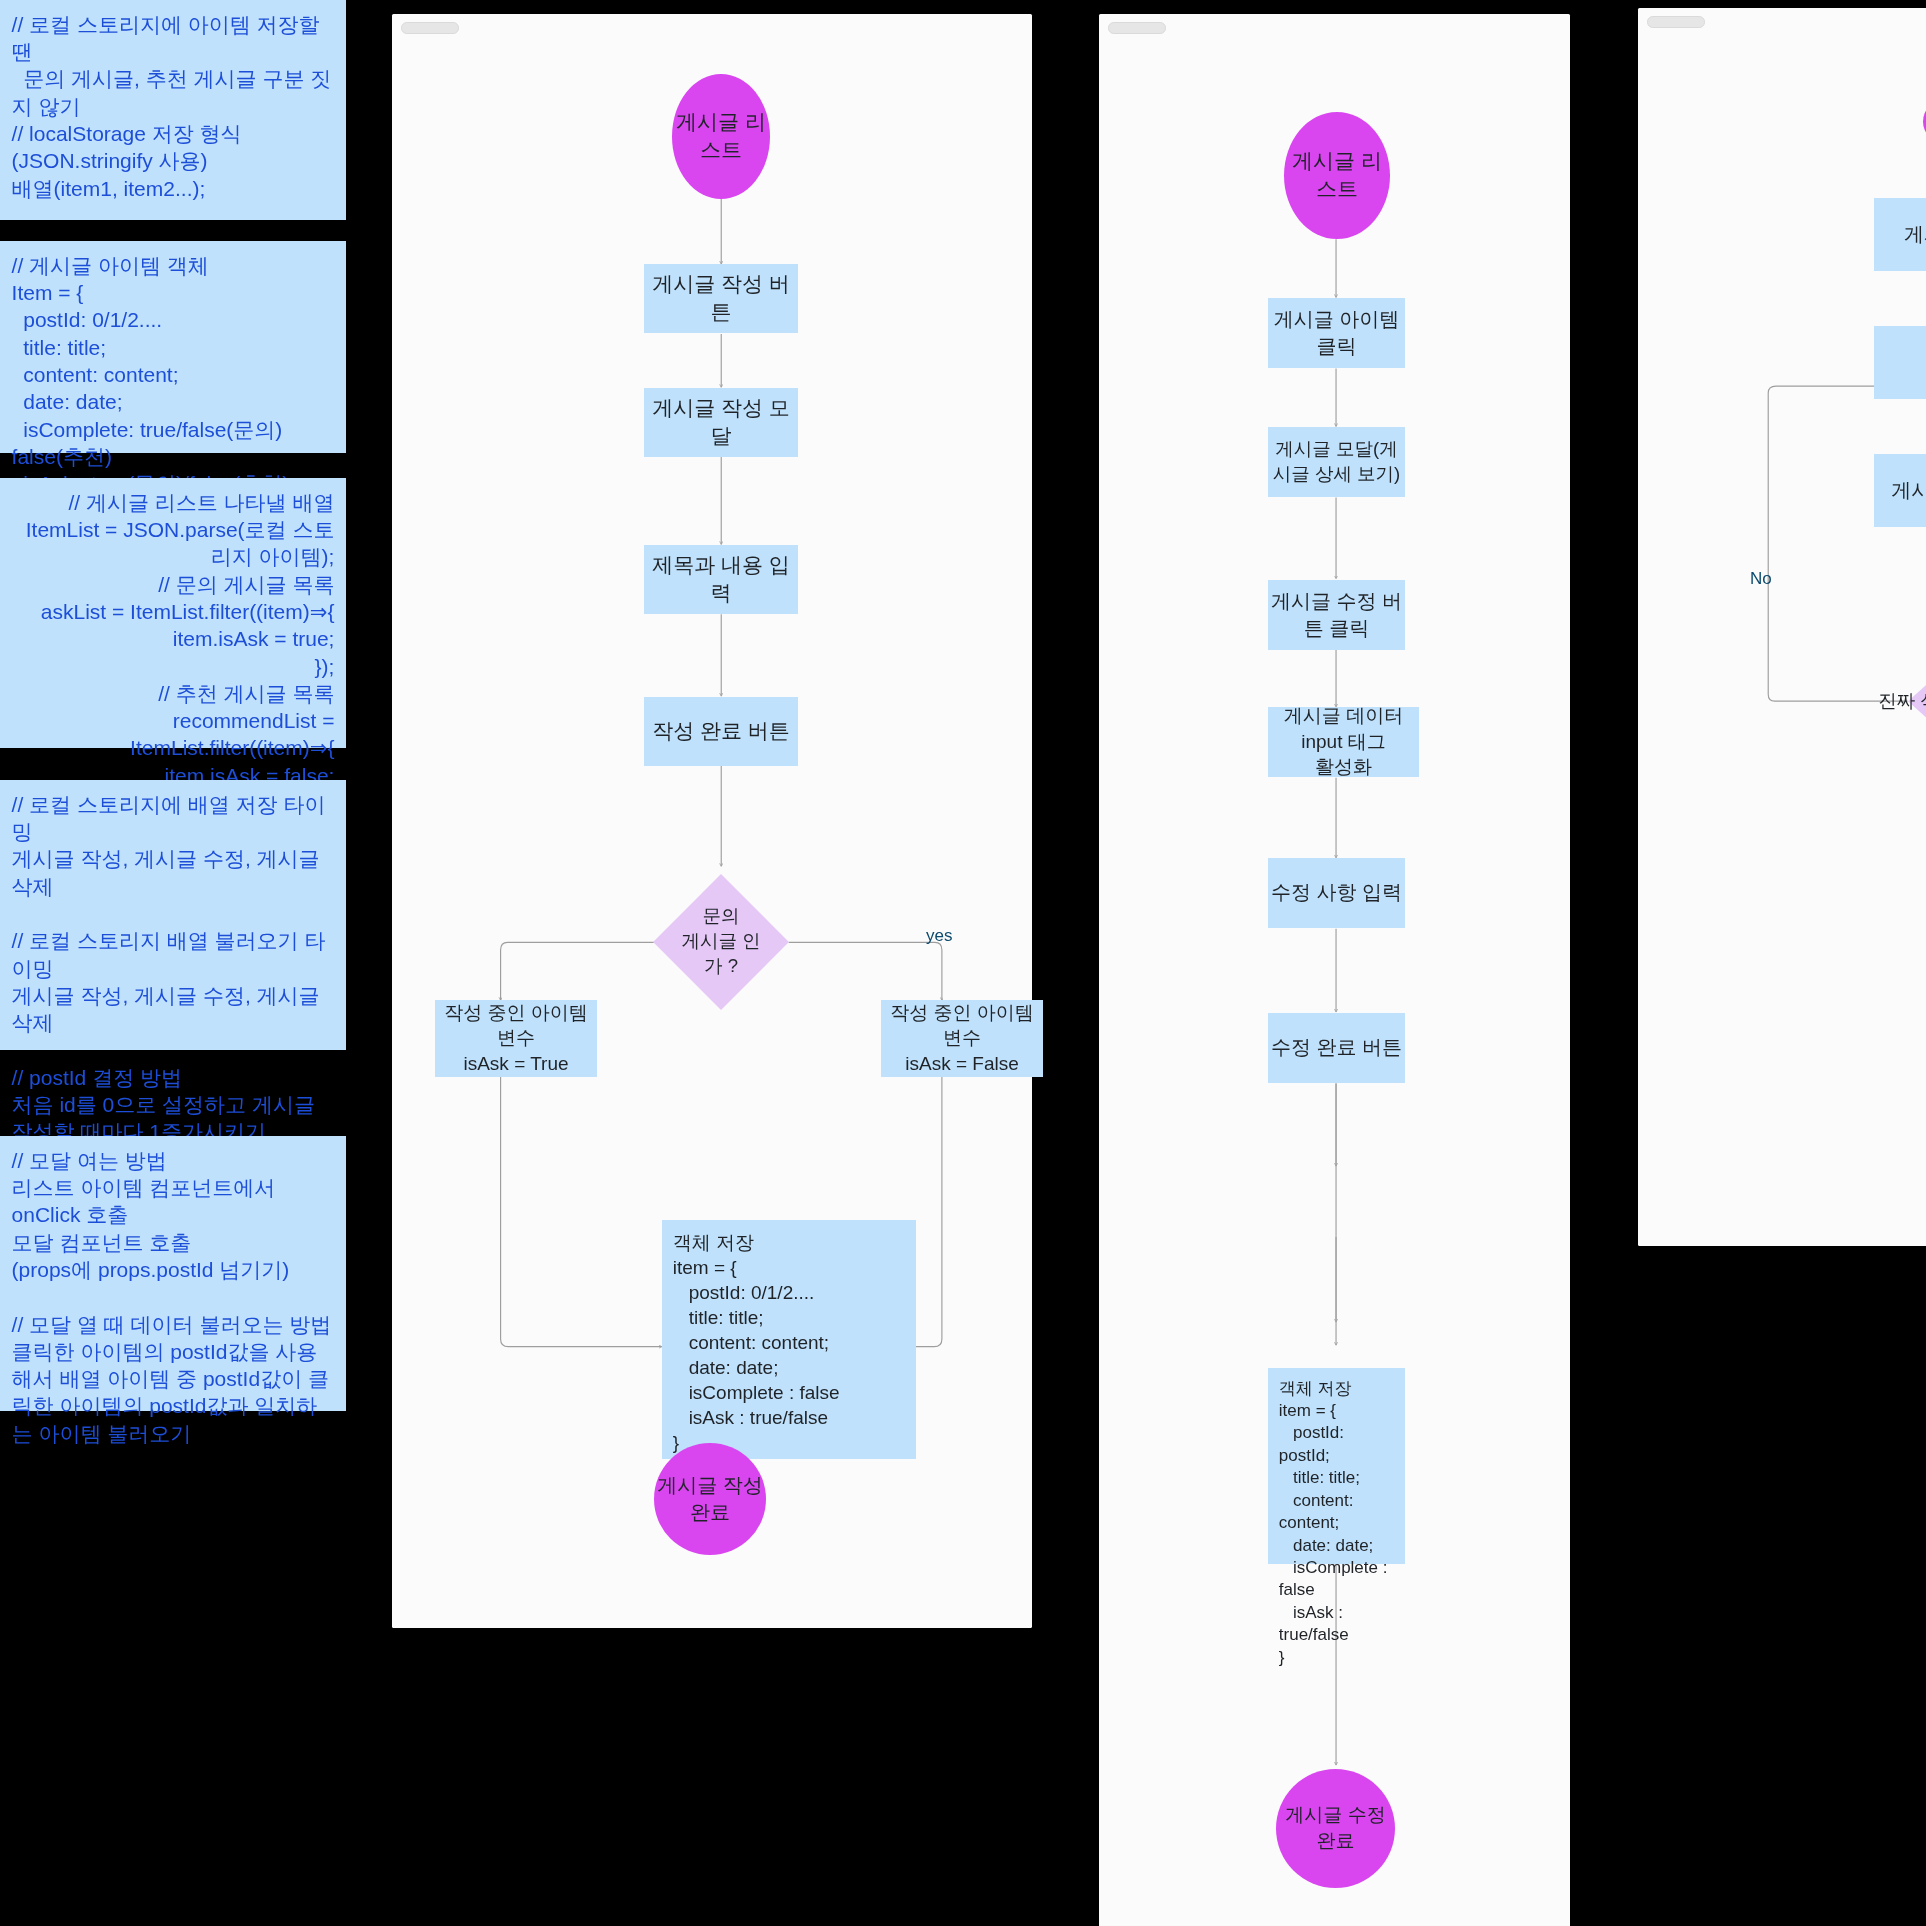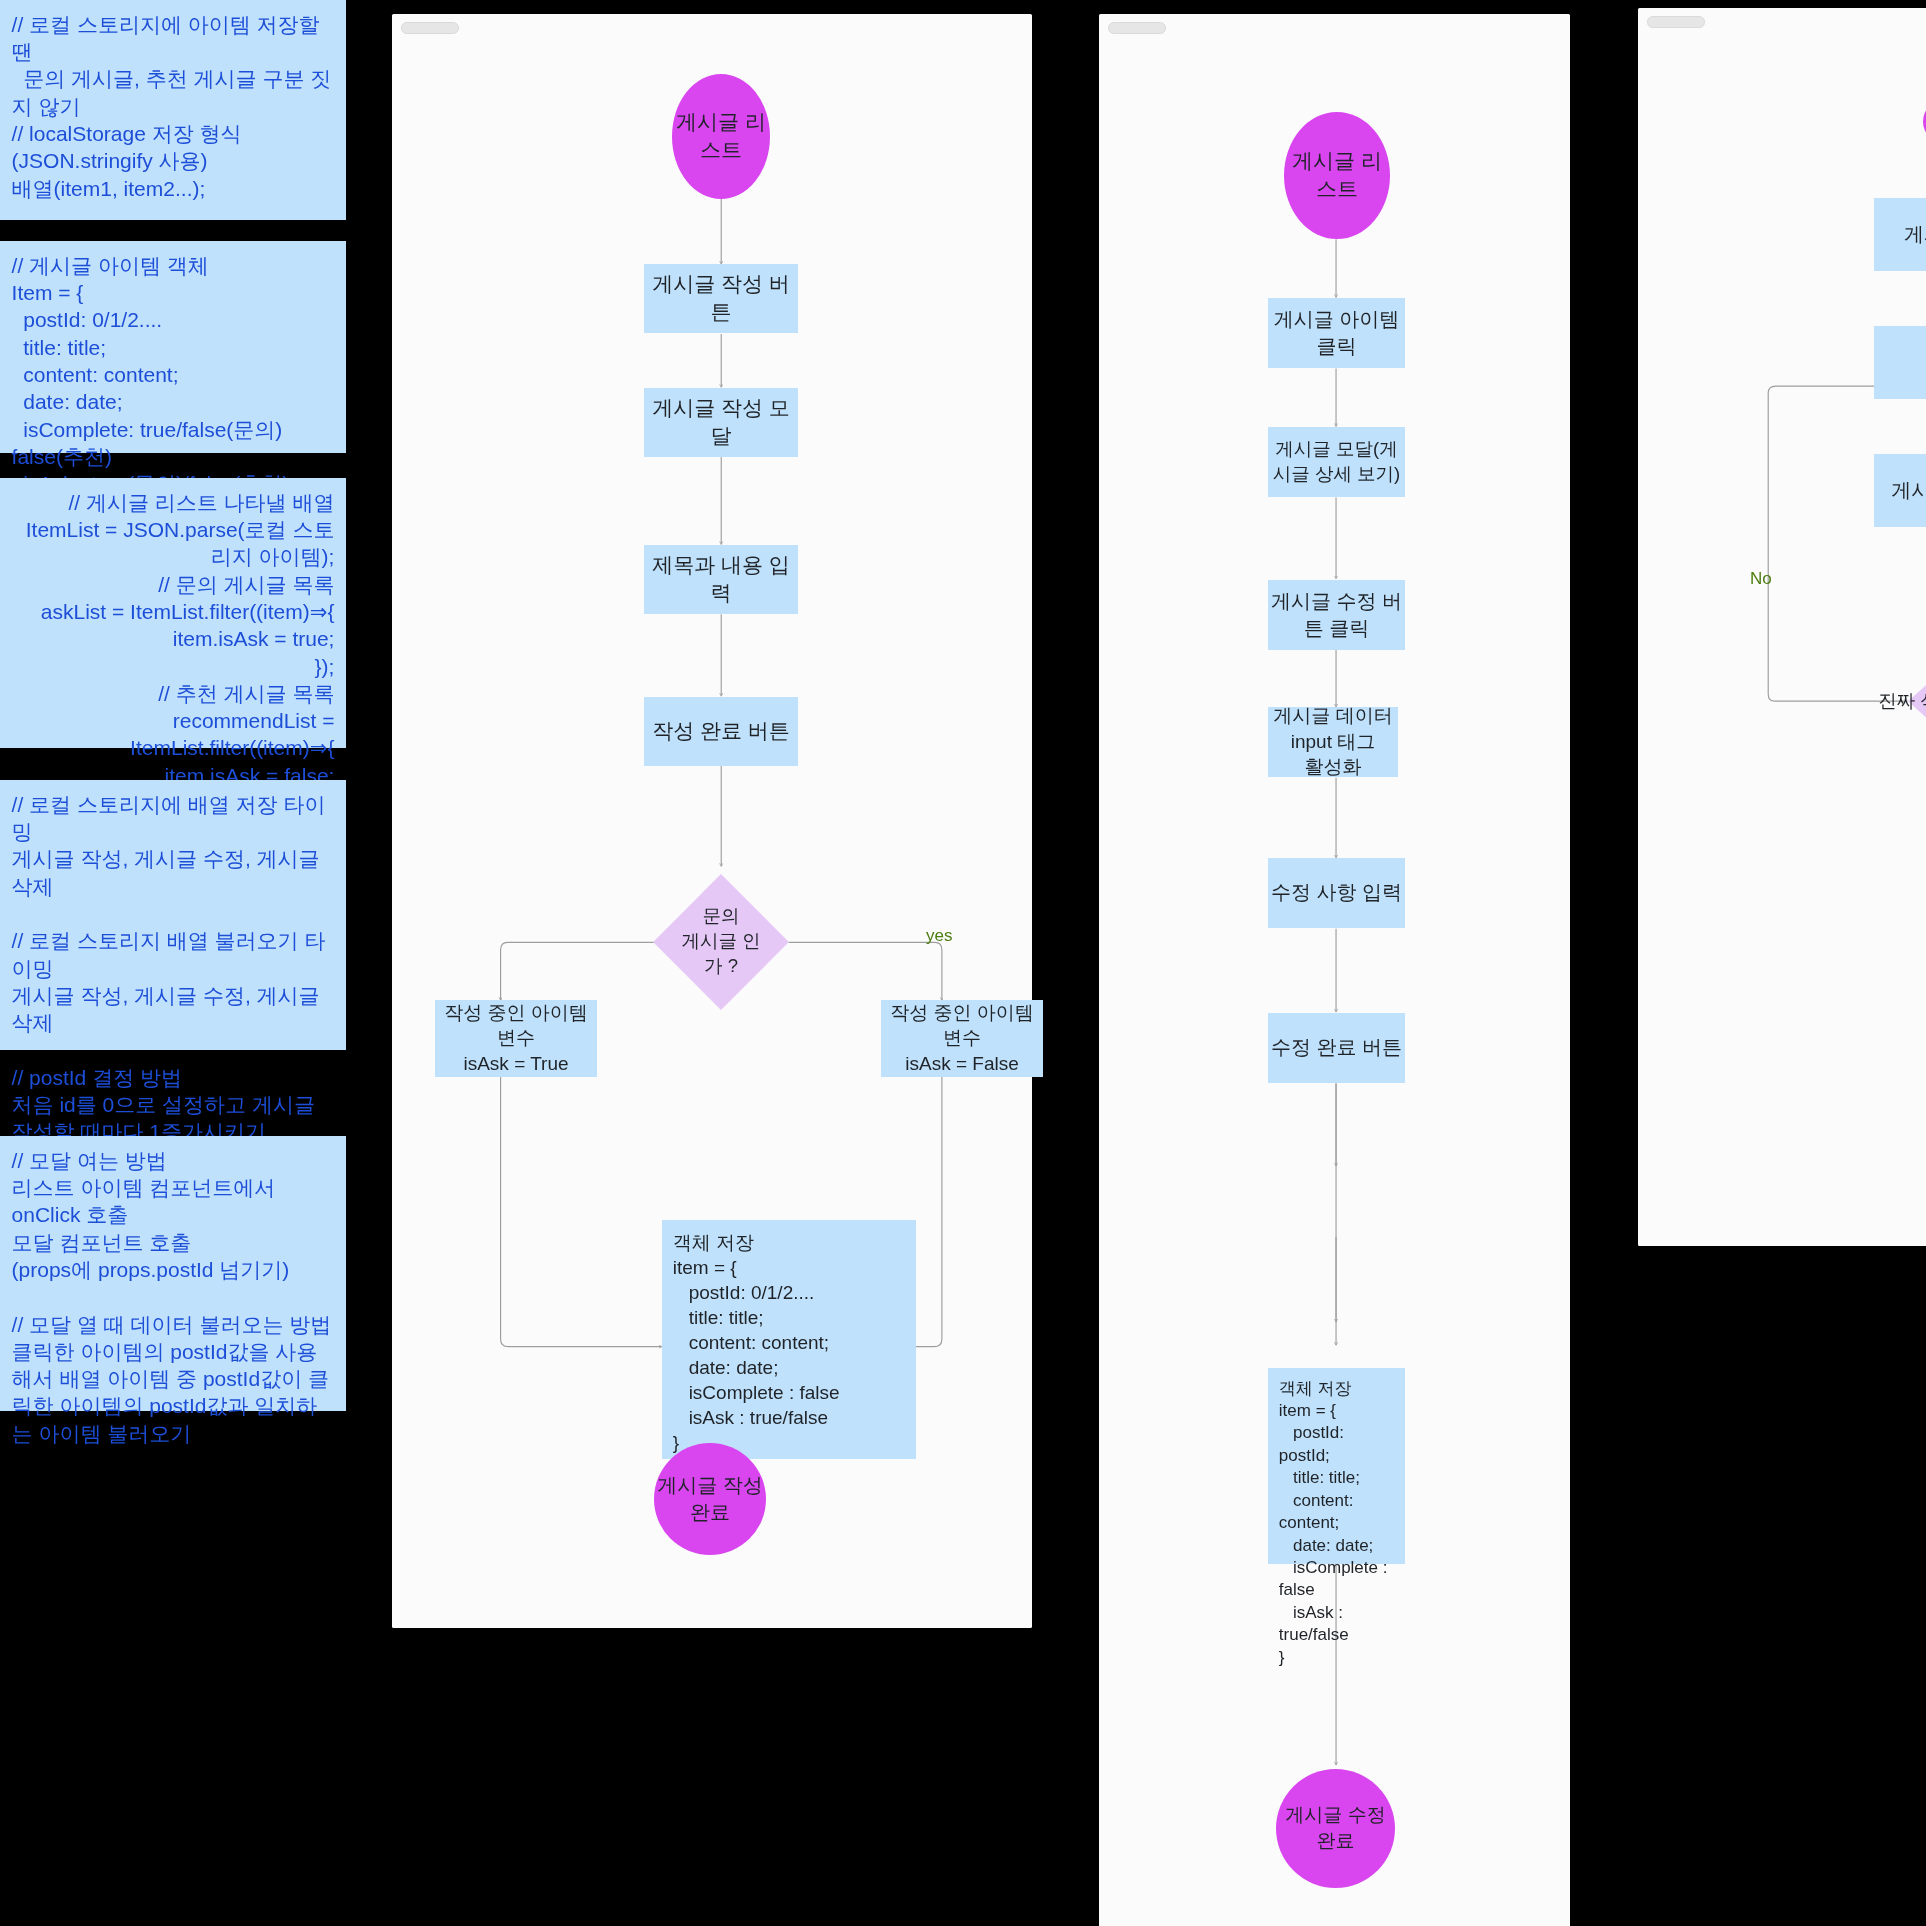--- a/index.html
+++ b/index.html
@@ -71,21 +71,21 @@
     position: absolute;
     background: #BFE1FB;
     color: #1f2328;
     padding: 10px 10.8px;
     white-space: pre-wrap;
     line-height: 1.32;
     margin-top: 20px;
   }
   .edge-label {
     position: absolute;
-    color: #4d7c0f;
+    color: #0c4a6e;
     font-size: 17px;
     line-height: 1;
   }
   svg.links { position: absolute; left: 0; top: 0; overflow: visible; pointer-events: none; }
 </style>
 </head>
 <body>
 
 <div id="root">
 
@@ -218,21 +218,21 @@
     </svg>
 
     <div class="node ellipse" style="left:185px; top:98px; width:106px; height:127px; font-size:21px;">게시글 리스트</div>
 
     <div class="node rect" style="left:169px; top:284px; width:137px; height:70px; font-size:20px;">게시글 아이템 클릭</div>
 
     <div class="node rect" style="left:169px; top:413px; width:137px; height:70px; font-size:18.5px;">게시글 모달(게시글 상세 보기)</div>
 
     <div class="node rect" style="left:169px; top:566px; width:137px; height:70px; font-size:20px;">게시글 수정 버튼 클릭</div>
 
-    <div class="node rect" style="left:169px; top:693px; width:130px; height:70px; font-size:19px; white-space:pre-line;">게시글 데이터 input 태그
+    <div class="node rect" style="left:169px; top:693px; width:151px; height:70px; font-size:19px; white-space:pre-line;">게시글 데이터 input 태그
 활성화</div>
 
     <div class="node rect" style="left:169px; top:844px; width:137px; height:70px; font-size:20px;">수정 사항 입력</div>
 
     <div class="node rect" style="left:169px; top:999px; width:137px; height:70px; font-size:20px;">수정 완료 버튼</div>
 
     <div class="codebox" style="left:169px; top:1334px; width:137px; height:196px; font-size:17px;">객체 저장
 item = {
    postId: postId;
    title: title;

